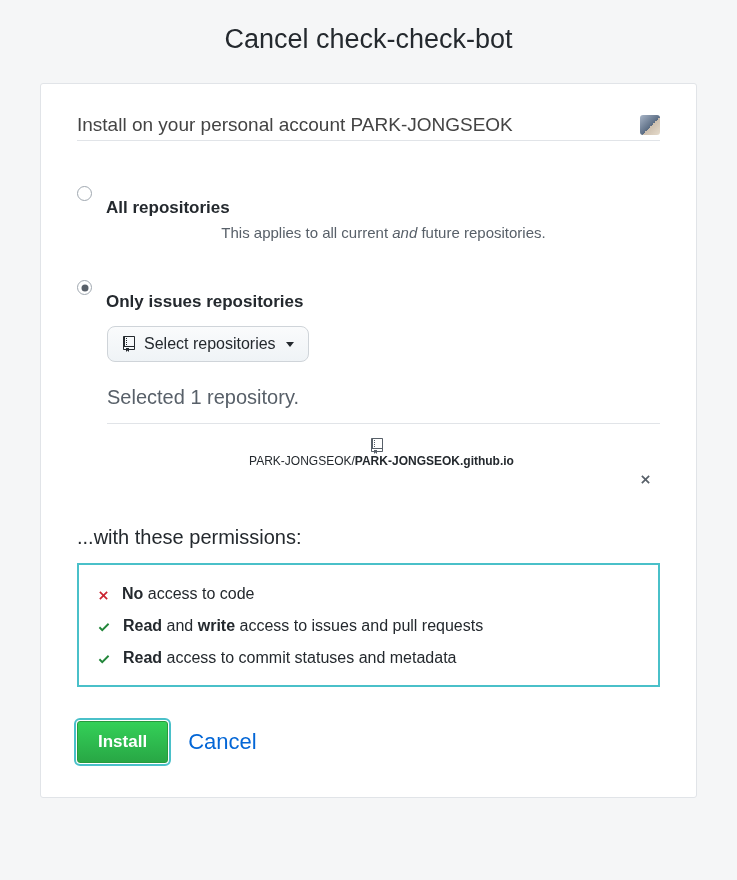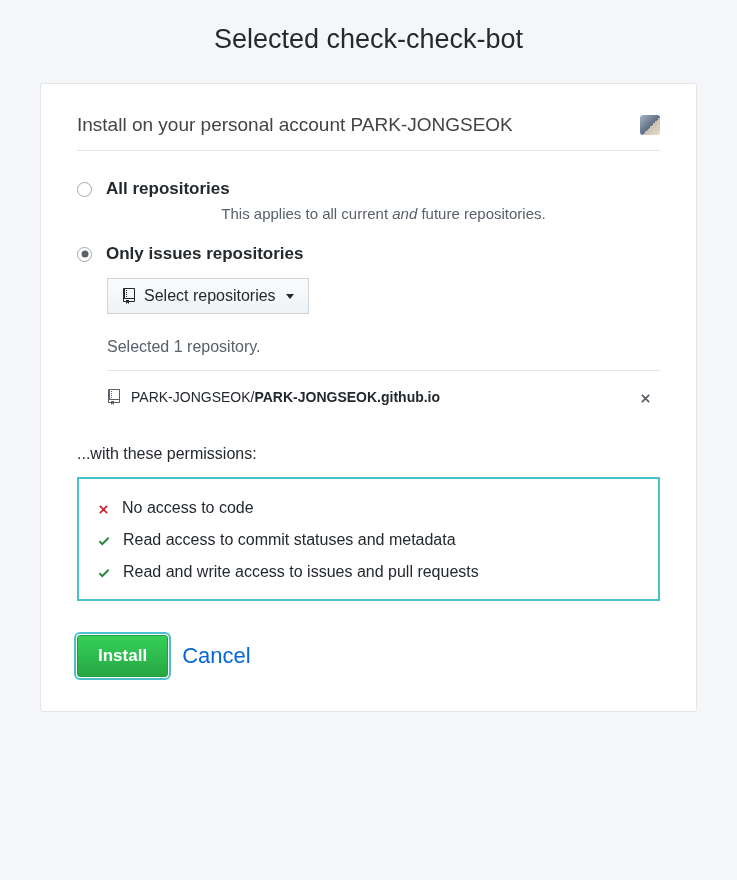--- a/index.html
+++ b/index.html
@@ -25,21 +25,21 @@
     border: 1px solid #e1e4e8;
     border-radius: 3px;
     margin: 0 40px 40px 40px;
     padding: 30px 36px 34px 36px;
   }
   .account-row {
     display: flex;
     align-items: center;
     justify-content: space-between;
     border-bottom: 1px solid #e1e4e8;
-    padding-bottom: 14px;
+    padding-bottom: 4px;
     margin-bottom: 28px;
   }
   .account-text {
     font-size: 19px;
     color: #444;
     font-weight: 400;
   }
   .avatar {
     width: 20px;
     height: 20px;
@@ -71,102 +71,104 @@
     background: #586069;
     border-radius: 50%;
     top: 50%;
     left: 50%;
     transform: translate(-50%, -50%);
   }
   .opt-label {
     font-size: 17px;
     font-weight: 600;
     color: #24292e;
+    margin-top: 29px;
   }
   .opt-desc {
     font-size: 15px;
     color: #586069;
     margin: 6px 0 0 30px;
     text-align: center;
   }
   .opt-desc em {
     font-style: italic;
   }
   .select-repo-row {
     margin: 14px 0 0 30px;
   }
   .select-repo-btn {
     display: inline-flex;
     align-items: center;
     gap: 8px;
     background: linear-gradient(#fafbfc,#eff3f6);
     border: 1px solid #cfd4d9;
-    border-radius: 0;
+    border-radius: 8px;
     padding: 8px 14px;
     font-size: 16px;
     color: #24292e;
     cursor: pointer;
   }
   .caret {
     display:inline-block;
     width:0;height:0;
     border-left:4px solid transparent;
     border-right:4px solid transparent;
     border-top:5px solid #24292e;
     margin-left:2px;
   }
   .selected-count {
-    font-size: 16px;
+    font-size: 20px;
     color: #586069;
     margin: 24px 0 14px 30px;
   }
   .selected-list {
     margin: 0 0 0 30px;
     border-top: 1px solid #e1e4e8;
   }
   .repo-row {
     display: flex;
     align-items: center;
     padding: 14px 4px 14px 0;
-    font-size: 14px;
+    font-size: 12px;
+    flex-direction: column;
   }
   .repo-row .repo-icon { margin-right: 10px; }
   .repo-owner { color: #24292e; font-weight: 400; }
   .repo-name { color: #24292e; font-weight: 600; }
   .repo-remove {
     margin-left: auto;
     color: #586069;
     cursor: pointer;
     padding: 4px;
   }
   .perm-intro {
-    font-size: 16px;
+    font-size: 20px;
     color: #24292e;
     margin: 22px 0 14px 0;
   }
   .perm-box {
     border: 2px solid #4ac0c9;
     padding: 20px 18px 18px 18px;
   }
   .perm-item {
     display: flex;
     align-items: flex-start;
     gap: 12px;
     font-size: 16px;
     color: #24292e;
     margin-bottom: 14px;
   }
   .perm-item:last-child { margin-bottom: 0; }
-  .perm-item strong { font-weight: 400; }
+  .perm-item strong { font-weight: 700; }
   .perm-icon-x { color: #cb2431; }
   .perm-icon-check { color: #22863a; }
   .actions {
     display: flex;
     align-items: center;
-    gap: 14px;
+    gap: 20px;
     margin-top: 34px;
   }
   .install-btn {
     background: linear-gradient(#34d058,#28a745);
     border: 1px solid #289a3e;
     outline: 2px solid #4ac0c9;
     outline-offset: 1px;
     color: #fff;
     font-size: 17px;
     font-weight: 600;
@@ -178,21 +180,21 @@
     color: #0366d6;
     font-size: 22px;
     text-decoration: none;
     cursor: pointer;
   }
   svg { display: inline-block; vertical-align: text-bottom; }
 </style>
 </head>
 <body>
 
-<h1 class="page-title">Selected check-check-bot</h1>
+<h1 class="page-title">Cancel check-check-bot</h1>
 
 <div class="panel">
 
   <div class="account-row">
     <div class="account-text">
       <span>Install on your personal account </span><span>PARK-JONGSEOK</span>
     </div>
     <div class="avatar"></div>
   </div>
 
@@ -251,31 +253,31 @@
         <strong>No</strong><span> access to code</span><strong></strong><span></span>
       </span>
     </div>
     <div class="perm-item">
       <span class="perm-icon-check">
         <svg width="14" height="14" viewBox="0 0 12 16" fill="currentColor">
             <path fill-rule="evenodd" d="M12 5l-8 8-4-4 1.5-1.5L4 10l6.5-6.5L12 5z"></path>
           </svg>
       </span>
       <span>
-        <strong>Read</strong><span> access to commit statuses and metadata</span><strong></strong><span></span>
+        <strong>Read</strong><span> and </span><strong>write</strong><span> access to issues and pull requests</span>
       </span>
     </div>
     <div class="perm-item">
       <span class="perm-icon-check">
         <svg width="14" height="14" viewBox="0 0 12 16" fill="currentColor">
             <path fill-rule="evenodd" d="M12 5l-8 8-4-4 1.5-1.5L4 10l6.5-6.5L12 5z"></path>
           </svg>
       </span>
       <span>
-        <strong>Read</strong><span> and </span><strong>write</strong><span> access to issues and pull requests</span>
+        <strong>Read</strong><span> access to commit statuses and metadata</span><strong></strong><span></span>
       </span>
     </div>
   </div>
 
   <div class="actions">
     <button class="install-btn">Install</button>
     <a class="cancel-link">Cancel</a>
   </div>
 
 </div>

